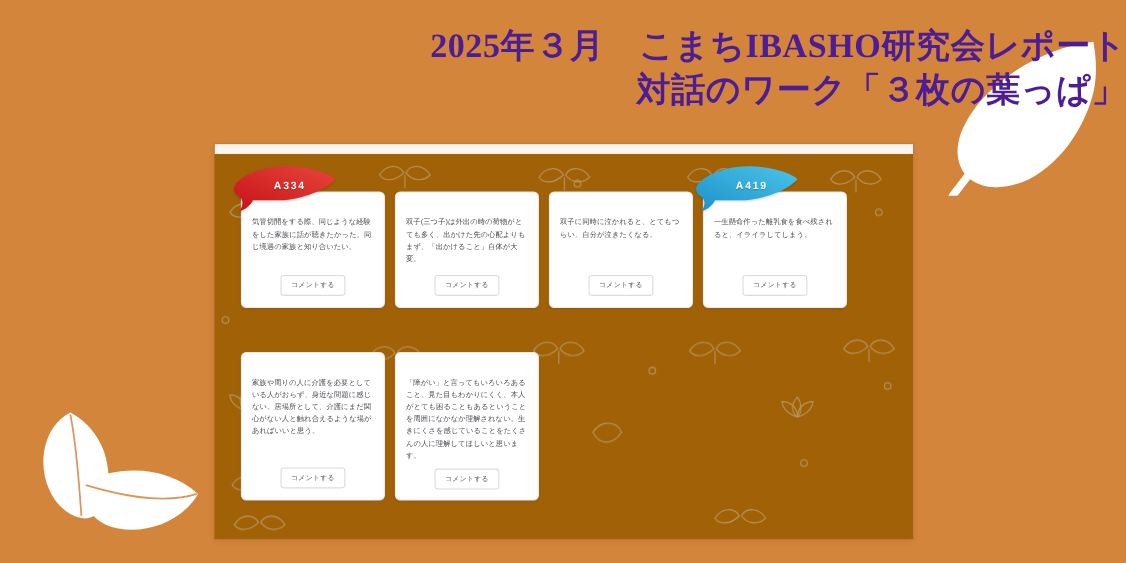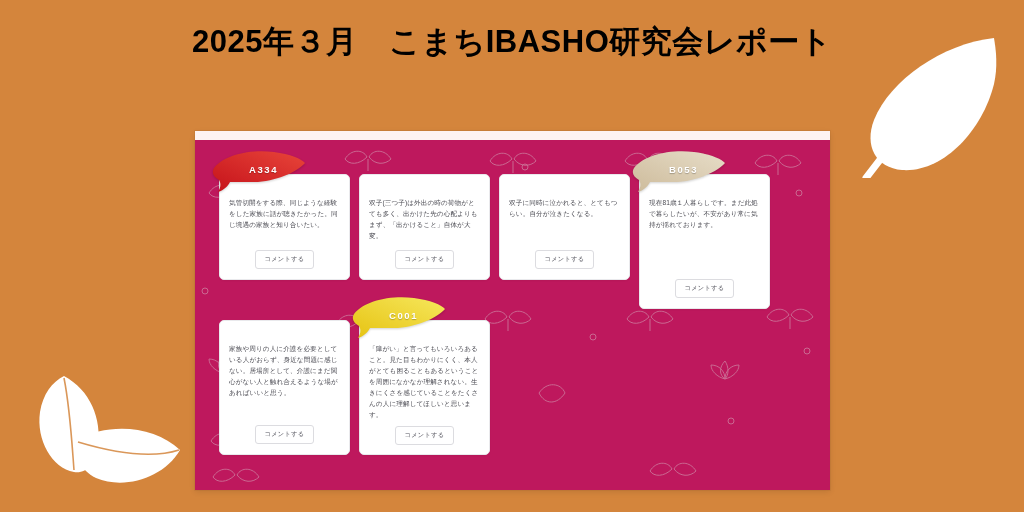--- a/index.html
+++ b/index.html
@@ -10,34 +10,34 @@
     position:relative;
   }
   
   .bg-leaf{position:absolute;pointer-events:none;}
   #leaf-top-right{right:18px;top:28px;}
   #leaf-bottom-left{left:28px;bottom:2px;}
 
   
   .header{
     position:absolute;left:0;right:0;top:22px;
-    text-align:center;
-    color:#000000;
-    font-family:Liberation Sans, sans-serif;
+    text-align:right;
+    color:#4c1d95;
+    font-family:Liberation Serif, serif;
     font-weight:700;
     letter-spacing:.5px;
     z-index:4;
   }
   .header .line{font-size:31px;line-height:40px;white-space:nowrap;}
 
   
   .board{
     position:absolute;
     left:195px;top:131px;width:635px;height:359px;
-    background:#be185d;
+    background:#a16207;
     box-shadow:0 0 0 1px rgba(0,0,0,.035), 0 2px 6px rgba(0,0,0,.10);
     overflow:hidden;
     z-index:2;
   }
   .board .board-top-tint{
     position:absolute;left:0;right:0;top:0;height:9px;
     background:#fdf3f1;
   }
   
   .pattern{position:absolute;inset:0;opacity:.55;pointer-events:none;}
@@ -119,20 +119,21 @@
   <svg width="170" height="140" viewBox="0 0 170 140">
     <path d="M36 10 C 62 24, 74 52, 70 82 C 68 98, 58 108, 46 106 C 24 102, 8 74, 12 46 C 15 28, 24 16, 36 10 Z" fill="#ffffff"></path>
     <path d="M36 12 C 42 42, 44 78, 46 104" stroke="#d4853c" stroke-width="1.6" fill="none" opacity=".85"></path>
     <path d="M48 74 C 82 56, 126 60, 152 84 C 136 112, 96 124, 68 112 C 52 104, 45 88, 48 74 Z" fill="#ffffff"></path>
     <path d="M50 76 C 90 88, 126 92, 151 84" stroke="#d4853c" stroke-width="1.6" fill="none" opacity=".85"></path>
   </svg>
 </div>
 
 <div class="header">
   <div class="line">2025年３月　こまちIBASHO研究会レポート</div>
+  <div class="line">対話のワーク「３枚の葉っぱ」</div>
 </div>
 
 <div class="board">
   <div class="board-top-tint"></div>
 
   <svg class="pattern" width="635" height="359" viewBox="0 0 635 359">
     <g stroke="#dcdcdc" stroke-width="1" fill="none" opacity=".75">
       <g transform="translate(14,52)">
         <path d="M0 10 C 6 0, 18 0, 22 8 C 14 16, 4 16, 0 10 Z"></path>
         <path d="M24 8 C 28 0, 40 0, 46 10 C 40 16, 30 16, 24 8 Z"></path>
@@ -265,61 +266,49 @@
       </div>
     </div>
 
     <div class="card-wrap row1">
       <div class="card">
         <div class="body">双子に同時に泣かれると、とてもつらい。自分が泣きたくなる。</div>
         <button class="btn">コメントする</button>
       </div>
     </div>
 
-
-
-    <div class="card-wrap row2">
+    <div class="card-wrap row1">
       <div class="badge">
         <svg viewBox="0 0 97 44">
           <defs>
-              <linearGradient id="g5" x1="0" y1="1" x2="1" y2="0">
-            <stop offset="0%" stop-color="#cdbb9b"></stop>
-            <stop offset="100%" stop-color="#e7ddc8"></stop>
+              <linearGradient id="g3" x1="0" y1="1" x2="1" y2="0">
+            <stop offset="0%" stop-color="#1b92c9"></stop>
+            <stop offset="100%" stop-color="#4cc3e8"></stop>
           </linearGradient>
             </defs>
-          <path d="M4 19 C 14 6, 40 0, 64 3 C 80 5, 92 10, 95 14 C 88 22, 70 31, 48 33 L 20 33 C 18 37, 14 41, 8 43 C 11 38, 11 34, 9 31 C 4 28, 1 24, 4 19 Z" fill="url(#g5)"></path>
+          <path d="M4 19 C 14 6, 40 0, 64 3 C 80 5, 92 10, 95 14 C 88 22, 70 31, 48 33 L 20 33 C 18 37, 14 41, 8 43 C 11 38, 11 34, 9 31 C 4 28, 1 24, 4 19 Z" fill="url(#g3)"></path>
         </svg>
-        <div class="code">B053</div>
-      </div>
-      <div class="card">
-        <div class="body">現在81歳１人暮らしです。まだ此処で暮らしたいが、不安があり常に気持が揺れております。</div>
-        <button class="btn">コメントする</button>
-      </div>
-    </div>
+        <div class="code">A419</div>
+      </div>
+      <div class="card">
+        <div class="body">一生懸命作った離乳食を食べ残されると、イライラしてしまう。</div>
+        <button class="btn">コメントする</button>
+      </div>
+    </div>
+
+
 
     <div class="card-wrap row2">
       <div class="card">
         <div class="body">家族や周りの人に介護を必要としている人がおらず、身近な問題に感じない。居場所として、介護にまだ関心がない人と触れ合えるような場があればいいと思う。</div>
         <button class="btn">コメントする</button>
       </div>
     </div>
 
     <div class="card-wrap row2">
-      <div class="badge">
-        <svg viewBox="0 0 97 44">
-          <defs>
-              <linearGradient id="g7" x1="0" y1="1" x2="1" y2="0">
-            <stop offset="0%" stop-color="#e6c312"></stop>
-            <stop offset="100%" stop-color="#f6e75c"></stop>
-          </linearGradient>
-            </defs>
-          <path d="M4 19 C 14 6, 40 0, 64 3 C 80 5, 92 10, 95 14 C 88 22, 70 31, 48 33 L 20 33 C 18 37, 14 41, 8 43 C 11 38, 11 34, 9 31 C 4 28, 1 24, 4 19 Z" fill="url(#g7)"></path>
-        </svg>
-        <div class="code">C001</div>
-      </div>
       <div class="card">
         <div class="body">「障がい」と言ってもいろいろあること。見た目もわかりにくく、本人がとても困ることもあるということを周囲になかなか理解されない。生きにくさを感じていることをたくさんの人に理解してほしいと思います。</div>
         <button class="btn">コメントする</button>
       </div>
     </div>
 
   </div>
 </div>
 
 </body></html>

